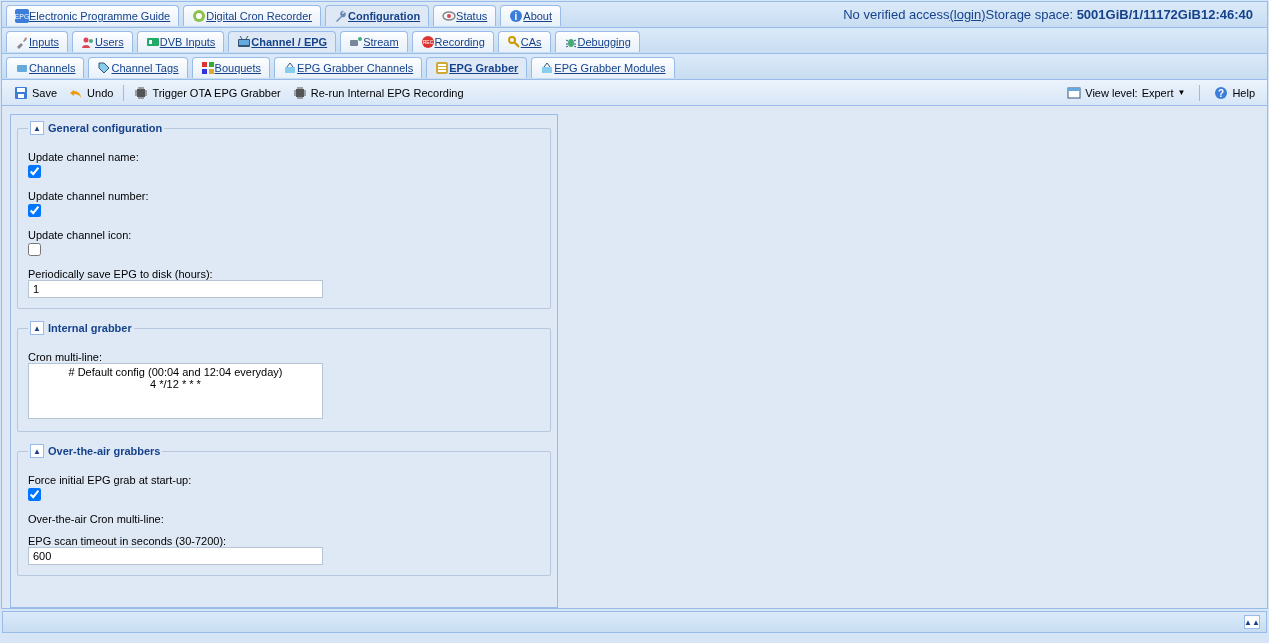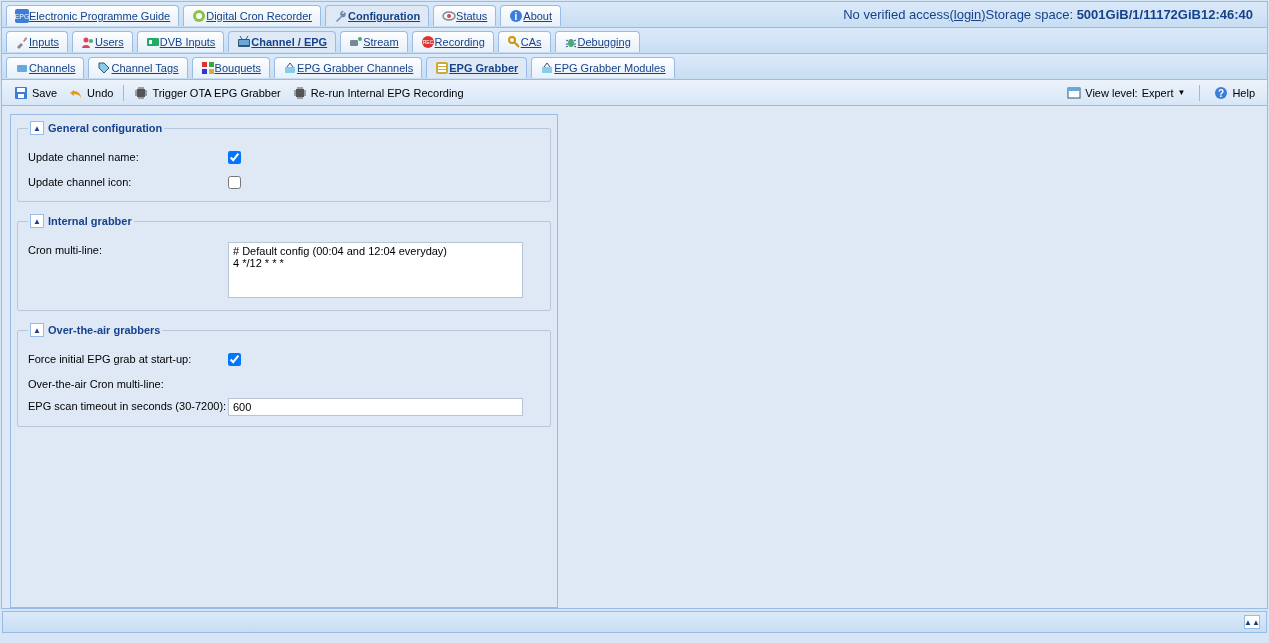--- a/index.html
+++ b/index.html
@@ -115,41 +115,42 @@
   width: 14px; height: 14px;
   background: #fff;
   border: 1px solid #99bbe8;
   display: inline-flex;
   align-items: center;
   justify-content: center;
   font-size: 8px;
   color: #15428b;
   cursor: pointer;
 }
-.form-row { display: flex; align-items: flex-start; margin-top: 8px; }
+.form-row { display: flex; align-items: flex-start; margin-top: 8px; flex-direction: column; }
 .form-row:first-of-type { margin-top: 6px; }
 .form-label { width: 200px; color: #000; padding-top: 2px; }
 .form-field { flex: 1; }
 .form-field input[type="text"] {
   width: 295px;
   border: 1px solid #b5c5d6;
   padding: 2px 4px;
   font-size: 11px;
   font-family: inherit;
   background: #fff;
 }
 .form-field textarea {
   width: 295px;
   height: 56px;
   border: 1px solid #b5c5d6;
   padding: 2px 4px;
   font-size: 11px;
   font-family: inherit;
   background: #fff;
   resize: none;
+  text-align: center;
 }
 .form-field input[type="checkbox"] { margin-top: 2px; }
 
 
 .bottom-bar {
   background: linear-gradient(#dbeaf9, #c8ddf2);
   border: 1px solid #99bbe8;
   height: 22px;
   margin: 2px;
   display: flex;
@@ -434,22 +435,30 @@
       <fieldset class="fieldset">
         <legend>
           <span class="collapse-icon">▲</span>
           <span>General configuration</span>
         </legend>
         <div class="form-row">
           <div class="form-label">Update channel name:</div>
           <div class="form-field"><input type="checkbox" checked="" style=""></div>
         </div>
         <div class="form-row">
+          <div class="form-label">Update channel number:</div>
+          <div class="form-field"><input type="checkbox" checked="" style=""></div>
+        </div>
+        <div class="form-row">
           <div class="form-label">Update channel icon:</div>
           <div class="form-field"><input type="checkbox" style=""></div>
+        </div>
+        <div class="form-row">
+          <div class="form-label">Periodically save EPG to disk (hours):</div>
+          <div class="form-field"><input type="text" value="1" style=""></div>
         </div>
       </fieldset>
 
       <fieldset class="fieldset">
         <legend>
           <span class="collapse-icon">▲</span>
           <span>Internal grabber</span>
         </legend>
         <div class="form-row">
           <div class="form-label">Cron multi-line:</div>

